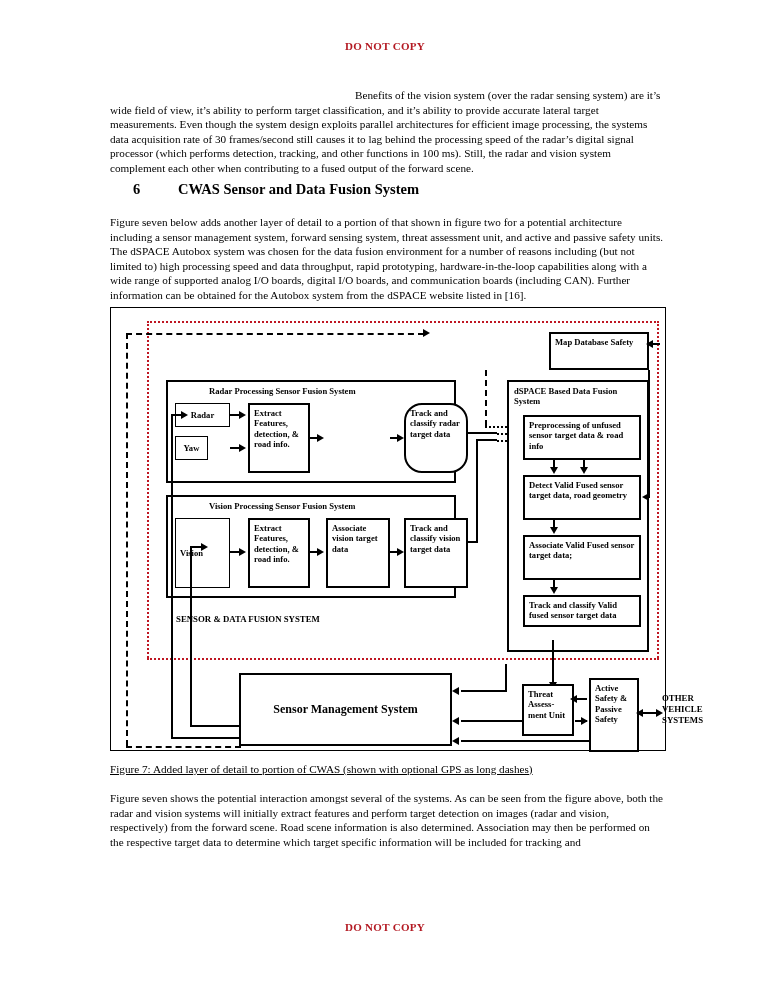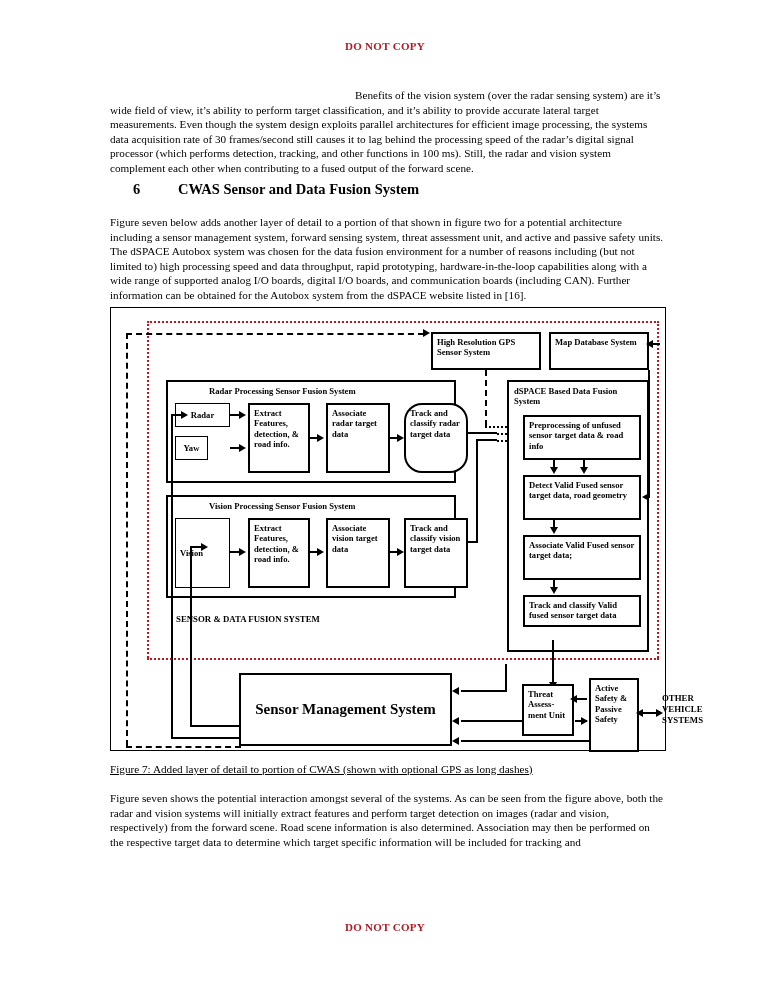--- a/index.html
+++ b/index.html
@@ -138,49 +138,43 @@
     <div class="dot-h" style="left:36px; top:13px; width:512px;"></div>
     <div class="dot-v" style="left:36px; top:13px; height:337px;"></div>
     <div class="dot-v" style="left:546px; top:13px; height:337px;"></div>
     <div class="dot-h" style="left:36px; top:350px; width:512px;"></div>
 
     <div class="dash-v" style="left:15px; top:25px; height:413px;"></div>
     <div class="dash-h" style="left:15px; top:25px; width:298px;"></div>
     <div class="dash-h" style="left:15px; top:438px; width:115px;"></div>
     <div class="ar ar-r" style="left:312px; top:21px;"></div>
 
-    <div class="box" style="left:320px; top:24px; width:110px; height:38px;">
-      <span>High Resolution GPS Sensor System</span>
-    </div>
 
     <div class="box" style="left:438px; top:24px; width:100px; height:38px;">
-      <span>Map Database System</span>
+      <span>Map Database Safety</span>
     </div>
 
     <div class="ln lnh" style="left:541px; top:35px; width:8px;"></div>
     <div class="ar ar-l" style="left:535px; top:32px;"></div>
 
     <div class="dash-v" style="left:374px; top:62px; height:56px;"></div>
     <div class="sdot-h" style="left:374px; top:118px; width:22px;"></div>
     <div class="ar ar-r" style="left:396px; top:115px;"></div>
 
     <div class="grp" style="left:55px; top:72px; width:290px; height:103px;"></div>
     <div class="grp-title" style="left:98px; top:78px;">Radar Processing Sensor Fusion System</div>
 
     <div class="box thin center" style="left:64px; top:95px; width:55px; height:24px;">
       <span>Radar</span>
     </div>
     <div class="box thin center" style="left:64px; top:128px; width:33px; height:24px;">
       <span>Yaw</span>
     </div>
     <div class="box" style="left:137px; top:95px; width:62px; height:70px;">
       <span>Extract Features, detection, &amp; road info.</span>
-    </div>
-    <div class="box" style="left:215px; top:95px; width:64px; height:70px;">
-      <span>Associate radar target data</span>
     </div>
     <div class="box" style="left:293px; top:95px; width:64px; height:70px;border-radius:18px;">
       <span>Track and classify radar target data</span>
     </div>
 
     <div class="ln lnh" style="left:119px; top:106px; width:11px;"></div>
     <div class="ar ar-r" style="left:128px; top:102.5px;"></div>
     <div class="ln lnh" style="left:119px; top:139px; width:11px;"></div>
     <div class="ar ar-r" style="left:128px; top:135.5px;"></div>
     <div class="ln lnh" style="left:199px; top:129px; width:9px;"></div>
@@ -249,21 +243,21 @@
     <div class="ln lnv" style="left:537px; top:62px; height:128px;"></div>
     <div class="ln lnh" style="left:539px; top:188px; width:0px;"></div>
     <div class="ln lnh" style="left:537px; top:188px; width:2px;"></div>
     <div class="ar ar-l" style="left:531px; top:185px;"></div>
 
     <div class="label" style="left:65px; top:306px;">SENSOR &amp; DATA FUSION SYSTEM</div>
 
     <div class="ln lnv" style="left:441px; top:332px; height:44px;"></div>
     <div class="ar ar-d" style="left:437.8px; top:374px;"></div>
 
-    <div class="box center" style="left:128px; top:365px; width:213px; height:73px; font-size:15px;font-family:Liberation Serif, serif;">
+    <div class="box center" style="left:128px; top:365px; width:213px; height:73px; font-size:12px;font-family:Liberation Serif, serif;">
       <span>Sensor Management System</span>
     </div>
 
     <div class="ln lnv" style="left:60px; top:106px; height:325px;"></div>
     <div class="ln lnh" style="left:60px; top:106px; width:12px;"></div>
     <div class="ar ar-r" style="left:70px; top:102.5px;"></div>
     <div class="ln lnh" style="left:60px; top:429px; width:70px;"></div>
 
     <div class="ln lnv" style="left:79px; top:238px; height:181px;"></div>
     <div class="ln lnh" style="left:79px; top:238px; width:13px;"></div>

